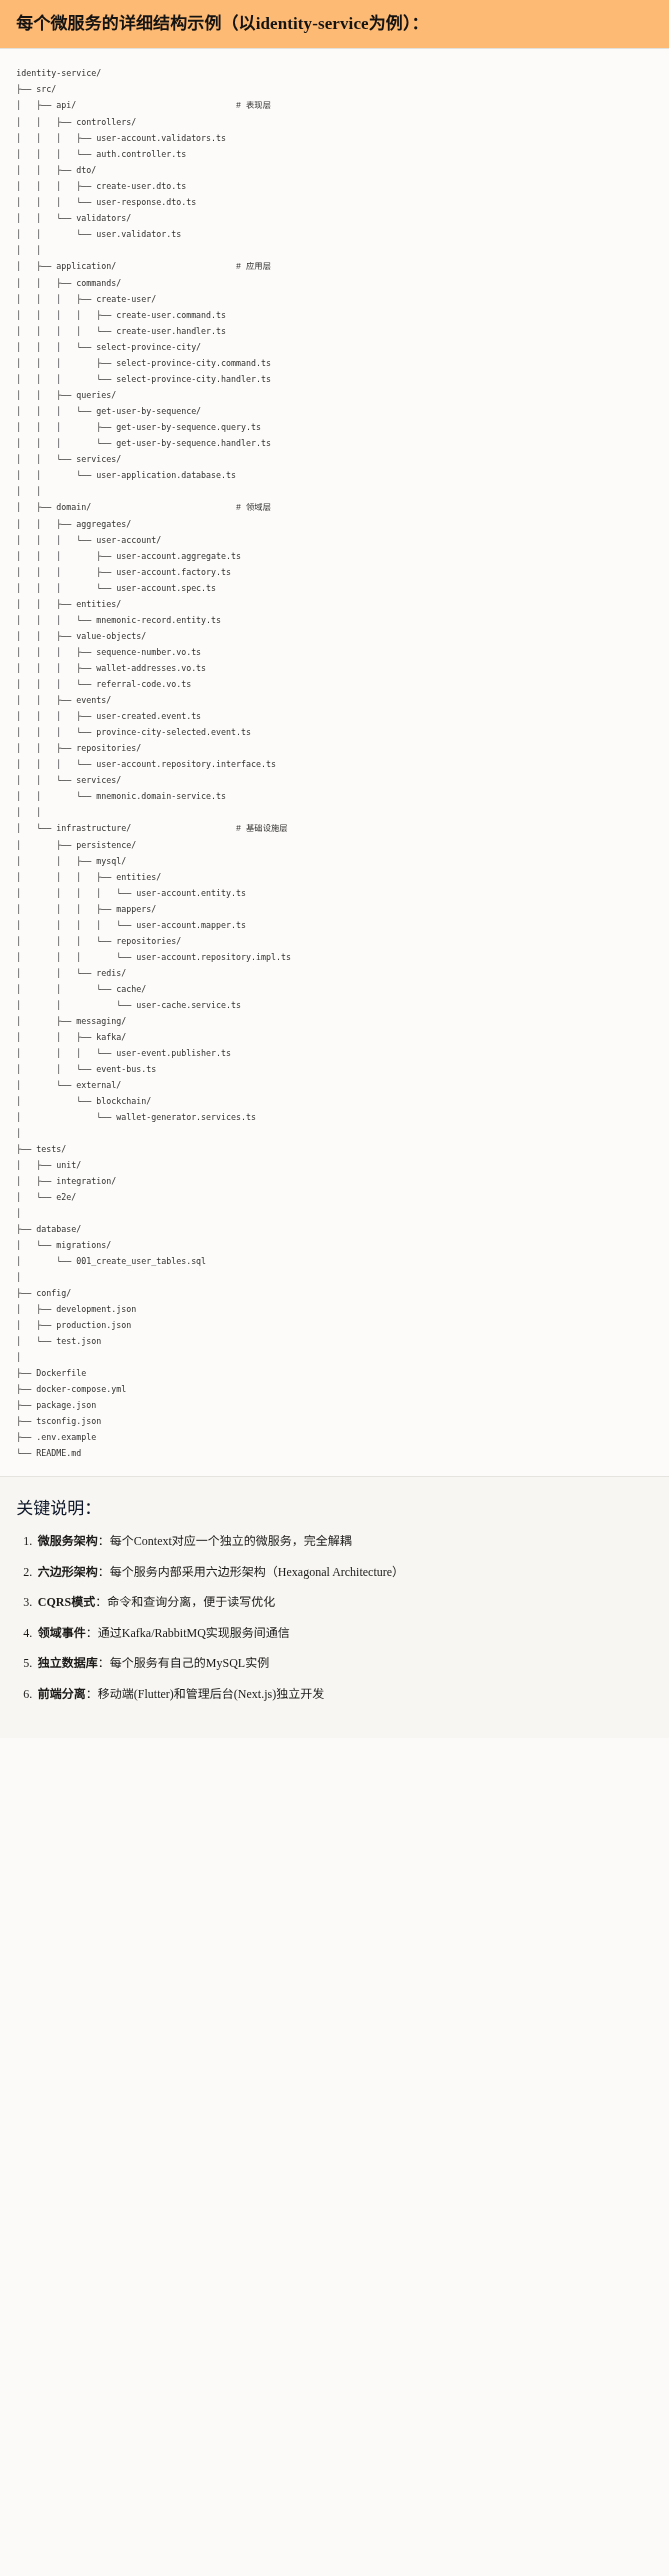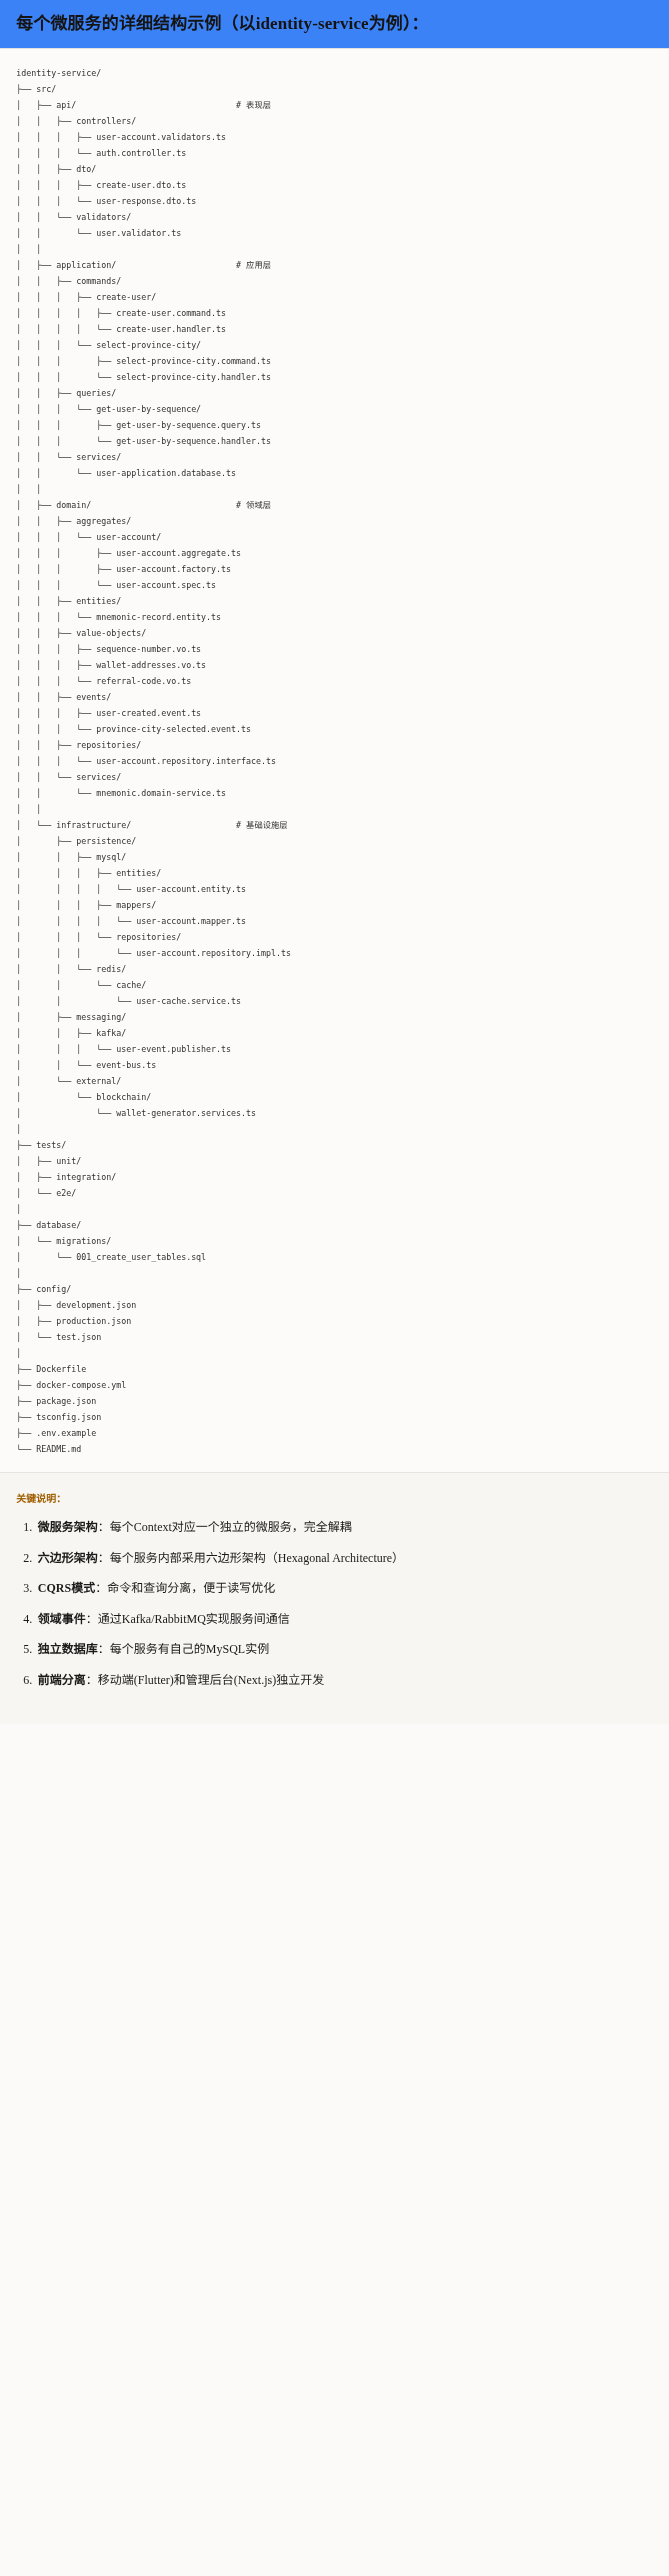--- a/index.html
+++ b/index.html
@@ -11,21 +11,21 @@
   }
   body {
     width: 669px;
     font-family: "Liberation Serif", "DejaVu Serif", serif;
     color: #1c1b1a;
     -webkit-font-smoothing: antialiased;
   }
 
   
   .page-header {
-    background: #3b82f6;
+    background: #fdba74;
     padding: 12.5px 16.3px 12.5px 16.3px;
     border-bottom: 0.6px solid #e3e1dc;
   }
   .page-header h1 {
     margin: 0;
     font-size: 17px;
     line-height: 1.35;
     font-weight: 700;
     font-family: "Liberation Serif", "DejaVu Serif", serif;
     letter-spacing: 0.1px;
@@ -42,33 +42,34 @@
     font-family: "DejaVu Sans Mono", "Liberation Mono", monospace;
     font-size: 8.3px;
     line-height: 16px;
     color: #30302f;
     white-space: pre;
     letter-spacing: 0px;
     tab-size: 4;
   }
   pre.tree .cmt {
     color: #30302f;
+    font-family: Liberation Mono, monospace;
   }
 
   
   .notes {
     background: #f7f6f2;
     border-top: 0.6px solid #e6e4df;
     padding: 16.3px 16.3px 19px 16.3px;
   }
   .notes h2 {
     margin: 0 0 13.8px 0;
-    font-size: 10px;
-    font-weight: 700;
-    color: #a16207;
+    font-size: 17px;
+    font-weight: 400;
+    color: #0f172a;
     font-family: "Liberation Serif", "DejaVu Serif", serif;
   }
   ol.note-list {
     margin: 0 0 16.3px 0;
     padding: 0 0 0 19px;
     list-style: decimal;
     font-size: 12px;
     line-height: 1.5;
   }
   ol.note-list li {

